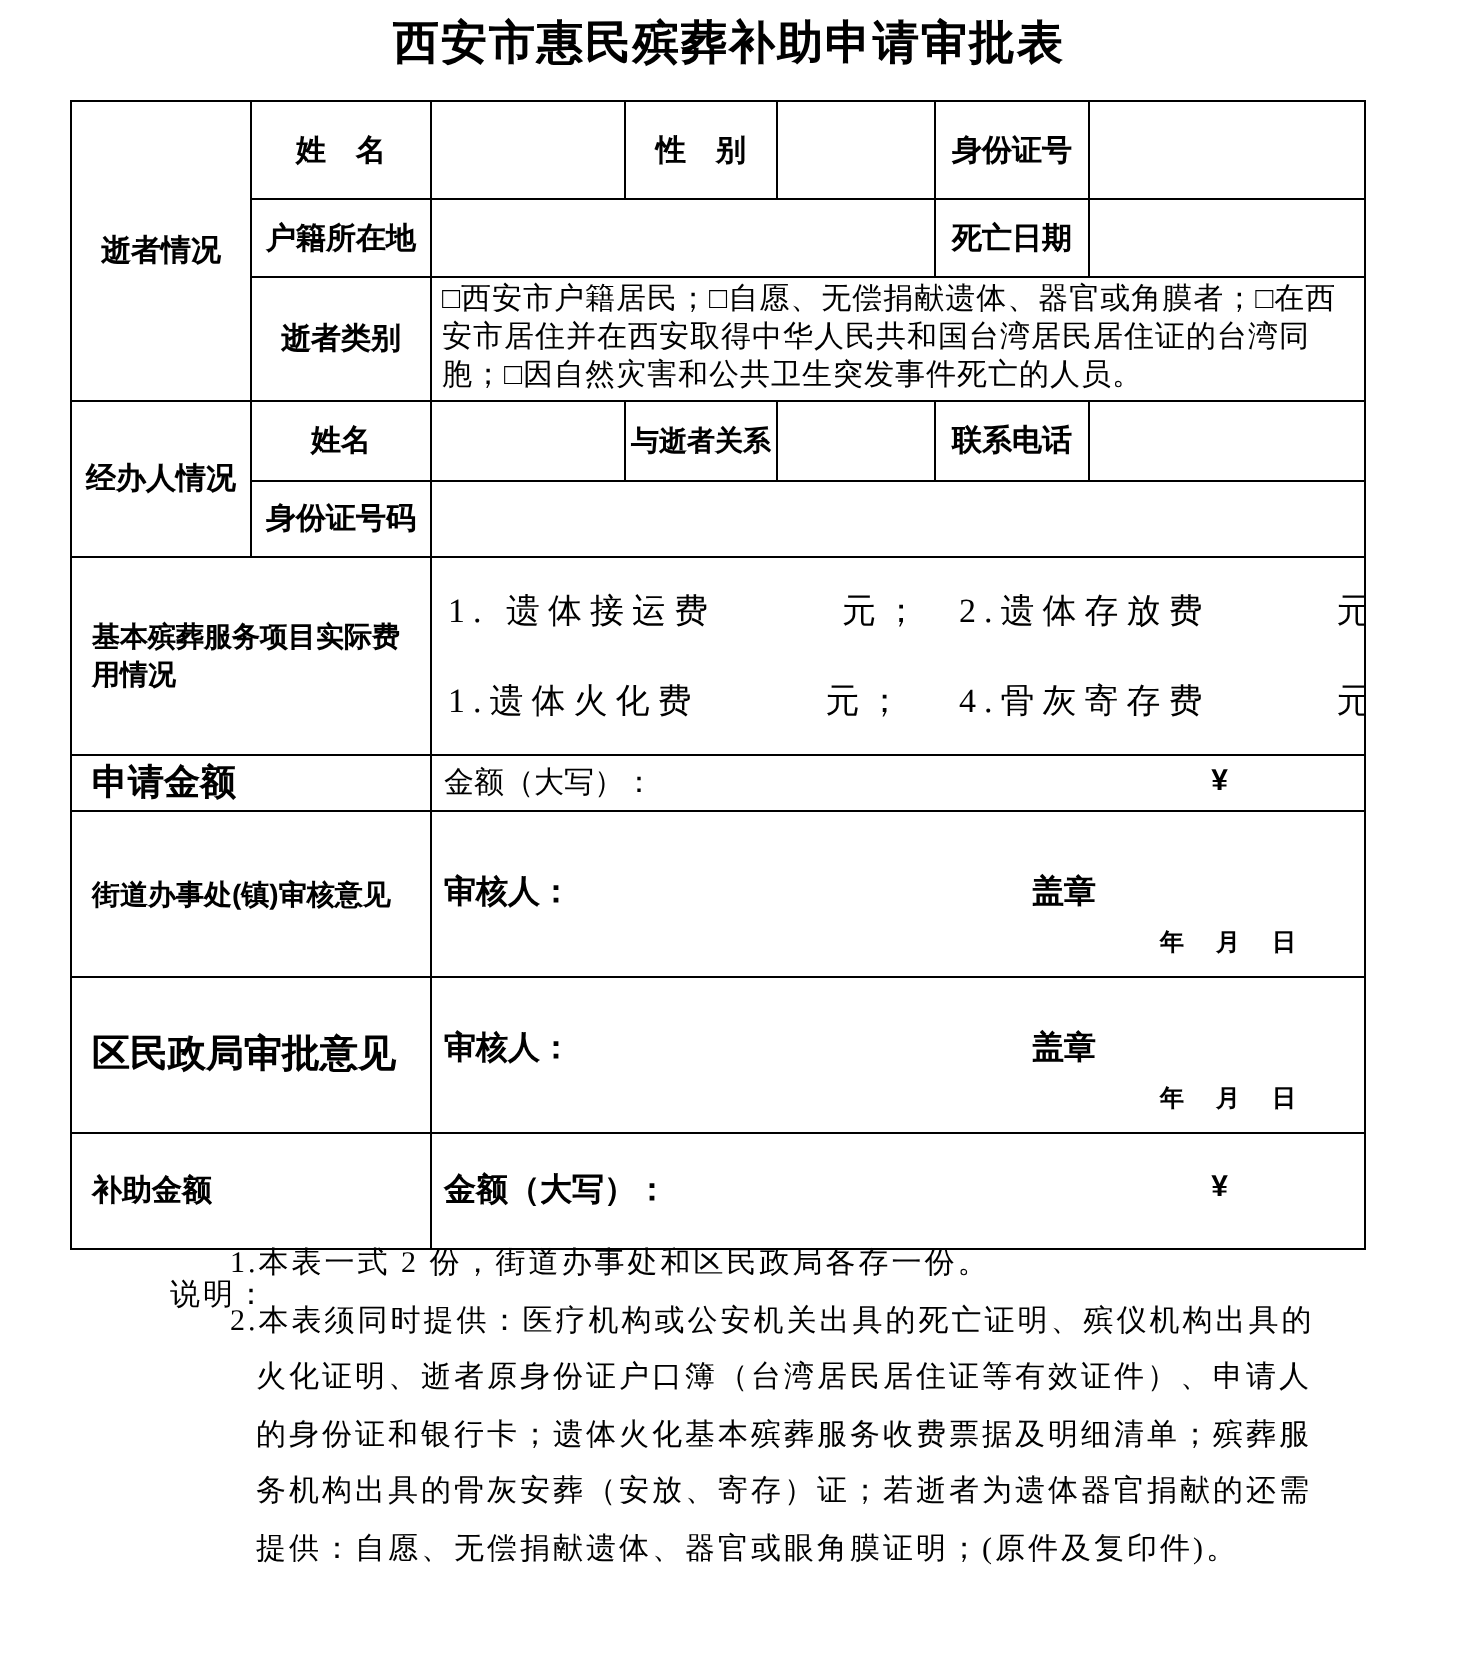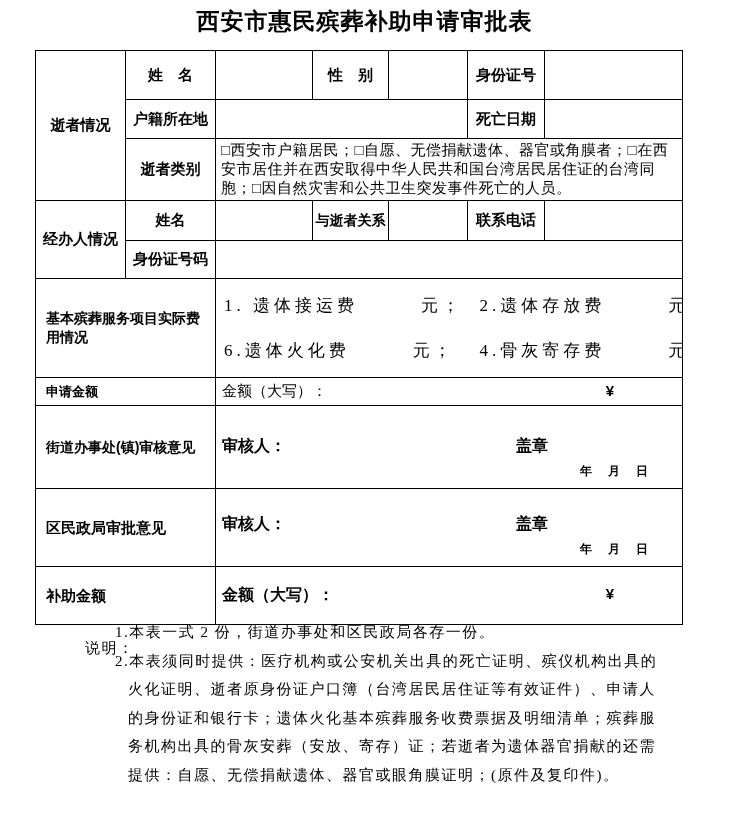--- a/index.html
+++ b/index.html
@@ -103,47 +103,47 @@
 
   <tr style="height:38px">
     <td class="lbl">身份证号码</td>
     <td colspan="5"></td>
   </tr>
 
   <tr style="height:92px">
     <td colspan="2" class="lbl-left">基本殡葬服务项目实际费用情况</td>
     <td colspan="5" class="fees-cell">
       <div class="fee-line">1. 遗体接运费　　　元；  2.遗体存放费　　　元；</div>
-      <div class="fee-line">6.遗体火化费　　　元；   4.骨灰寄存费　　　元</div>
+      <div class="fee-line">1.遗体火化费　　　元；   4.骨灰寄存费　　　元</div>
     </td>
   </tr>
 
   <tr style="height:28px">
-    <td colspan="2" class="lbl-left" style="font-size:13px;">申请金额</td>
+    <td colspan="2" class="lbl-left" style="font-size:18px;">申请金额</td>
     <td colspan="5">
       <div class="amount-row">
         <span class="amount-text">金额（大写）：</span>
         <span class="currency">¥</span>
       </div>
     </td>
   </tr>
 
   <tr style="height:83px">
     <td colspan="2" class="lbl-left">街道办事处(镇)审核意见</td>
     <td colspan="5" class="review-cell">
       <div class="review-line1">
         <span>审核人：</span>
         <span class="seal">盖章</span>
       </div>
       <div class="review-date">年　月　日</div>
     </td>
   </tr>
 
   <tr style="height:78px">
-    <td colspan="2" class="lbl-left" style="font-size:15px;">区民政局审批意见</td>
+    <td colspan="2" class="lbl-left" style="font-size:19px;">区民政局审批意见</td>
     <td colspan="5" class="review-cell">
       <div class="review-line1">
         <span>审核人：</span>
         <span class="seal">盖章</span>
       </div>
       <div class="review-date">年　月　日</div>
     </td>
   </tr>
 
   <tr style="height:58px">

